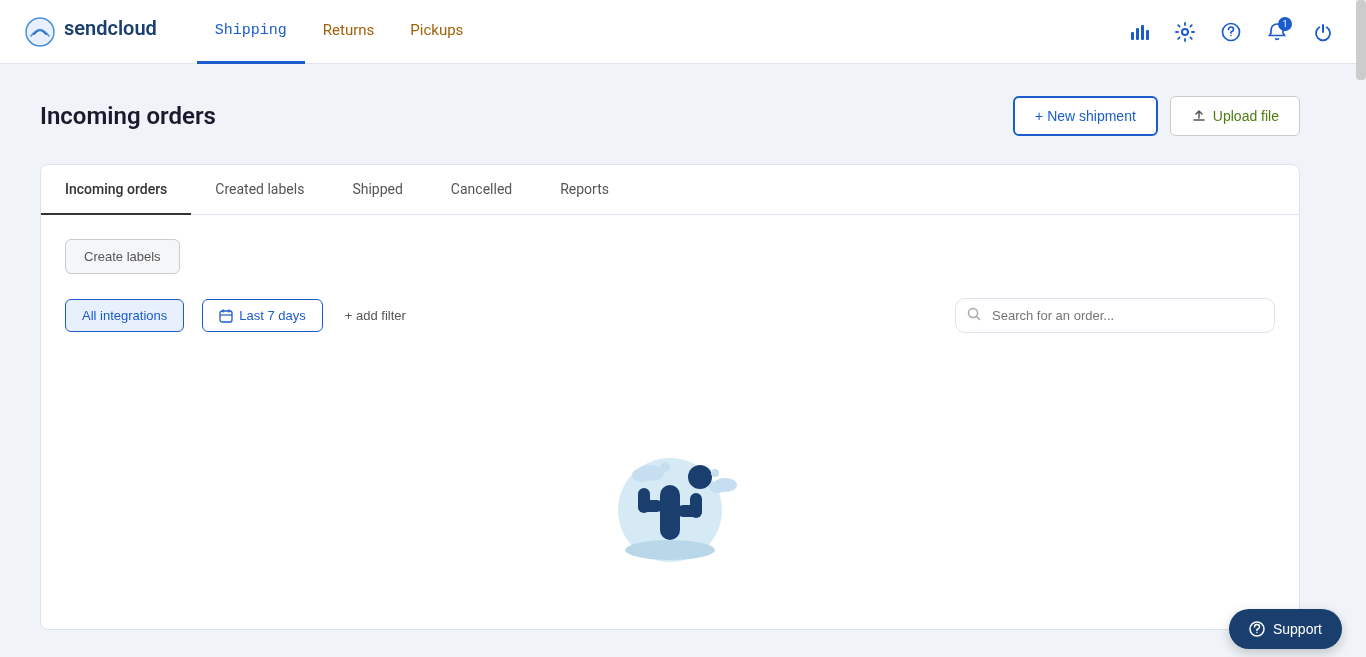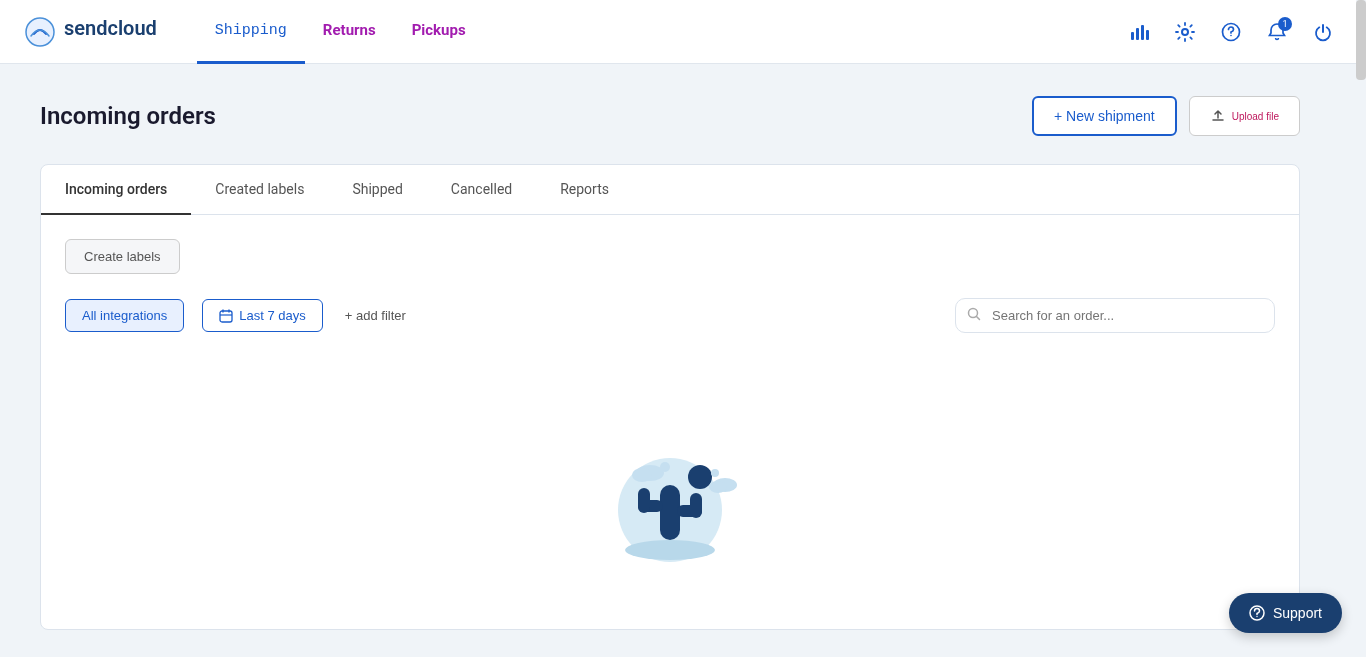--- a/index.html
+++ b/index.html
@@ -40,25 +40,24 @@
       align-items: center;
       gap: 0;
       flex: 1;
     }
     .nav-item {
       padding: 0 18px;
       height: 64px;
       display: flex;
       align-items: center;
       font-size: 15px;
-      color: #a21caf;
+      color: #a16207;
       cursor: pointer;
       border-bottom: 3px solid transparent;
       text-decoration: none;
-      font-weight: bold;
     }
     .nav-item.active {
       color: #1a5ccc;
       border-bottom: 3px solid #1a5ccc;
       font-weight: 500;
       font-family: Liberation Mono, monospace;
     }
     .navbar-actions {
       display: flex;
       align-items: center;
@@ -122,25 +121,25 @@
       padding: 10px 20px;
       font-size: 14px;
       font-weight: 400;
       cursor: pointer;
       display: flex;
       align-items: center;
       gap: 6px;
     }
     .btn-secondary {
       background: #fff;
-      color: #be185d;
+      color: #4d7c0f;
       border: 1px solid #ccc;
       border-radius: 6px;
       padding: 10px 20px;
-      font-size: 10px;
+      font-size: 14px;
       cursor: pointer;
       display: flex;
       align-items: center;
       gap: 6px;
     }
 
     
     .tabs-container {
       background: #fff;
       border: 1px solid #dce3ec;
@@ -255,21 +254,21 @@
       padding: 40px 0;
     }
     .cactus-illustration {
       width: 160px;
       height: 160px;
     }
 
     
     .support-btn {
       position: fixed;
-      bottom: 24px;
+      bottom: 8px;
       right: 24px;
       background: #1a3f6f;
       color: #fff;
       border: none;
       border-radius: 30px;
       padding: 12px 20px;
       font-size: 14px;
       font-weight: 500;
       cursor: pointer;
       display: flex;

